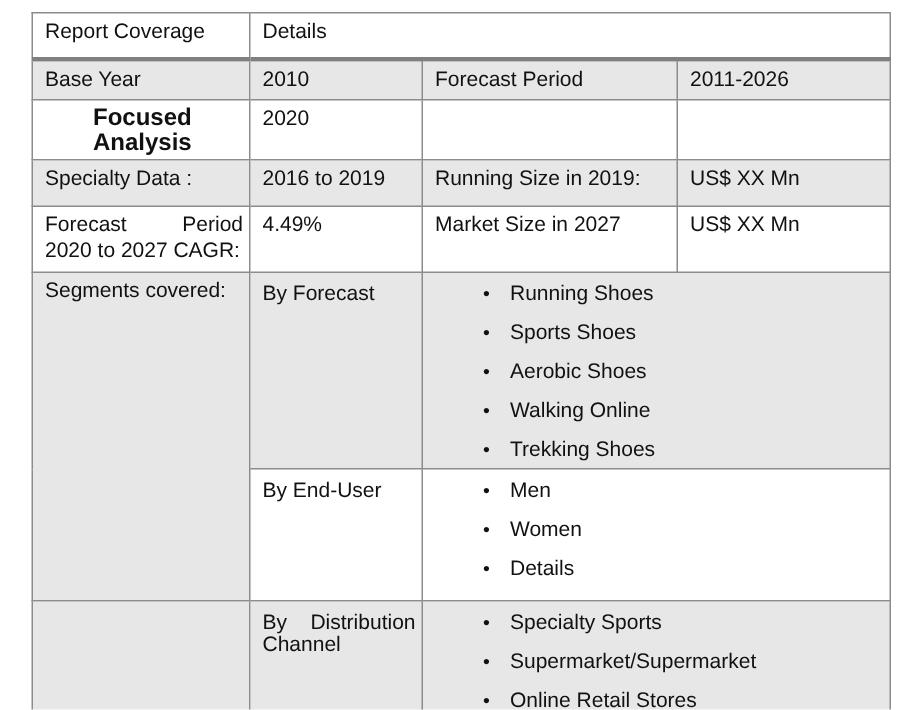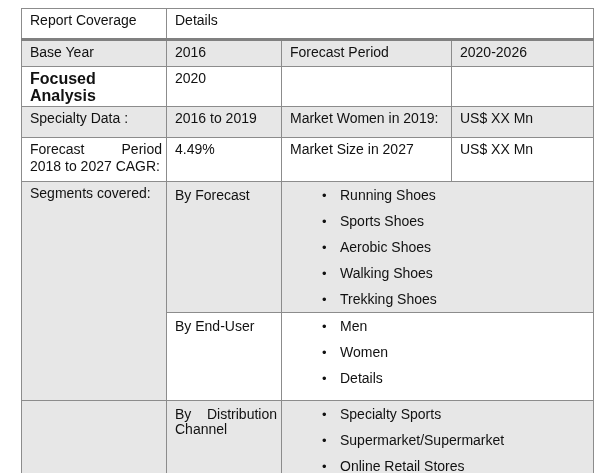--- a/index.html
+++ b/index.html
@@ -21,21 +21,21 @@
   td{
     border:1px solid var(--border);
     vertical-align:top;
     padding:3px 4px 2px 8px;
     font-size:14px;line-height:17px;
     overflow:hidden;
   }
   tr.header-row td{border-bottom:3px solid var(--border-heavy);margin-top:33px;}
   td.shade{background:var(--shade);margin-left:13px;}
   td.bold-cell{font-weight:700;font-size:16px;line-height:17px;}
-  td.bold-cell .wrap-narrow{display:inline-block;max-width:92px;}
+  td.bold-cell .wrap-narrow{display:inline-block;max-width:92px;margin-left:32px;}
   td.justify{text-align:justify;}
   td.list-cell{padding:6px 4px 2px 0;}
   td.group-cell{padding-top:6px;line-height:15px;}
   .li{display:flex;align-items:flex-start;line-height:15px;margin-bottom:11px;}
   .li:last-child{margin-bottom:0;}
   .dot{
     flex:0 0 18px;margin-left:40px;text-align:left;
     font-size:13px;line-height:15px;
   }
   .li-text{flex:1;}
@@ -53,43 +53,43 @@
     </colgroup>
 
     <tbody>
         <tr class="header-row">
       <td style="height:24px">Report Coverage</td>
       <td colspan="3">Details</td>
     </tr>
 
     <tr>
       <td class="shade" style="height:20px">Base Year</td>
-      <td class="shade">2016</td>
+      <td class="shade">2010</td>
       <td class="shade">Forecast Period</td>
-      <td class="shade">2020-2026</td>
+      <td class="shade">2011-2026</td>
     </tr>
 
     <tr>
       <td class="bold-cell" style="height:33px">
         <span class="wrap-narrow">Focused Analysis</span>
       </td>
       <td>2020</td>
       <td></td>
       <td></td>
     </tr>
 
     <tr>
       <td class="shade" style="height:25px">Specialty Data :</td>
       <td class="shade">2016 to 2019</td>
-      <td class="shade">Market Women in 2019:</td>
+      <td class="shade">Running Size in 2019:</td>
       <td class="shade">US$ XX Mn</td>
     </tr>
 
     <tr>
-      <td class="justify" style="height:38px">Forecast Period 2018 to 2027 CAGR:</td>
+      <td class="justify" style="height:38px">Forecast Period 2020 to 2027 CAGR:</td>
       <td>4.49%</td>
       <td>Market Size in 2027</td>
       <td>US$ XX Mn</td>
     </tr>
 
     <tr>
       <td class="shade" rowspan="2">Segments covered:</td>
       <td class="shade group-cell" style="height:122px">By Forecast</td>
       <td class="shade list-cell" colspan="2">
         <div class="li">
@@ -99,21 +99,21 @@
         <div class="li">
           <span class="dot">•</span>
           <span class="li-text">Sports Shoes</span>
         </div>
         <div class="li">
           <span class="dot">•</span>
           <span class="li-text">Aerobic Shoes</span>
         </div>
         <div class="li">
           <span class="dot">•</span>
-          <span class="li-text">Walking Shoes</span>
+          <span class="li-text">Walking Online</span>
         </div>
         <div class="li">
           <span class="dot">•</span>
           <span class="li-text">Trekking Shoes</span>
         </div>
       </td>
     </tr>
 
     <tr>
       <td class="group-cell" style="height:79px">By End-User</td>

